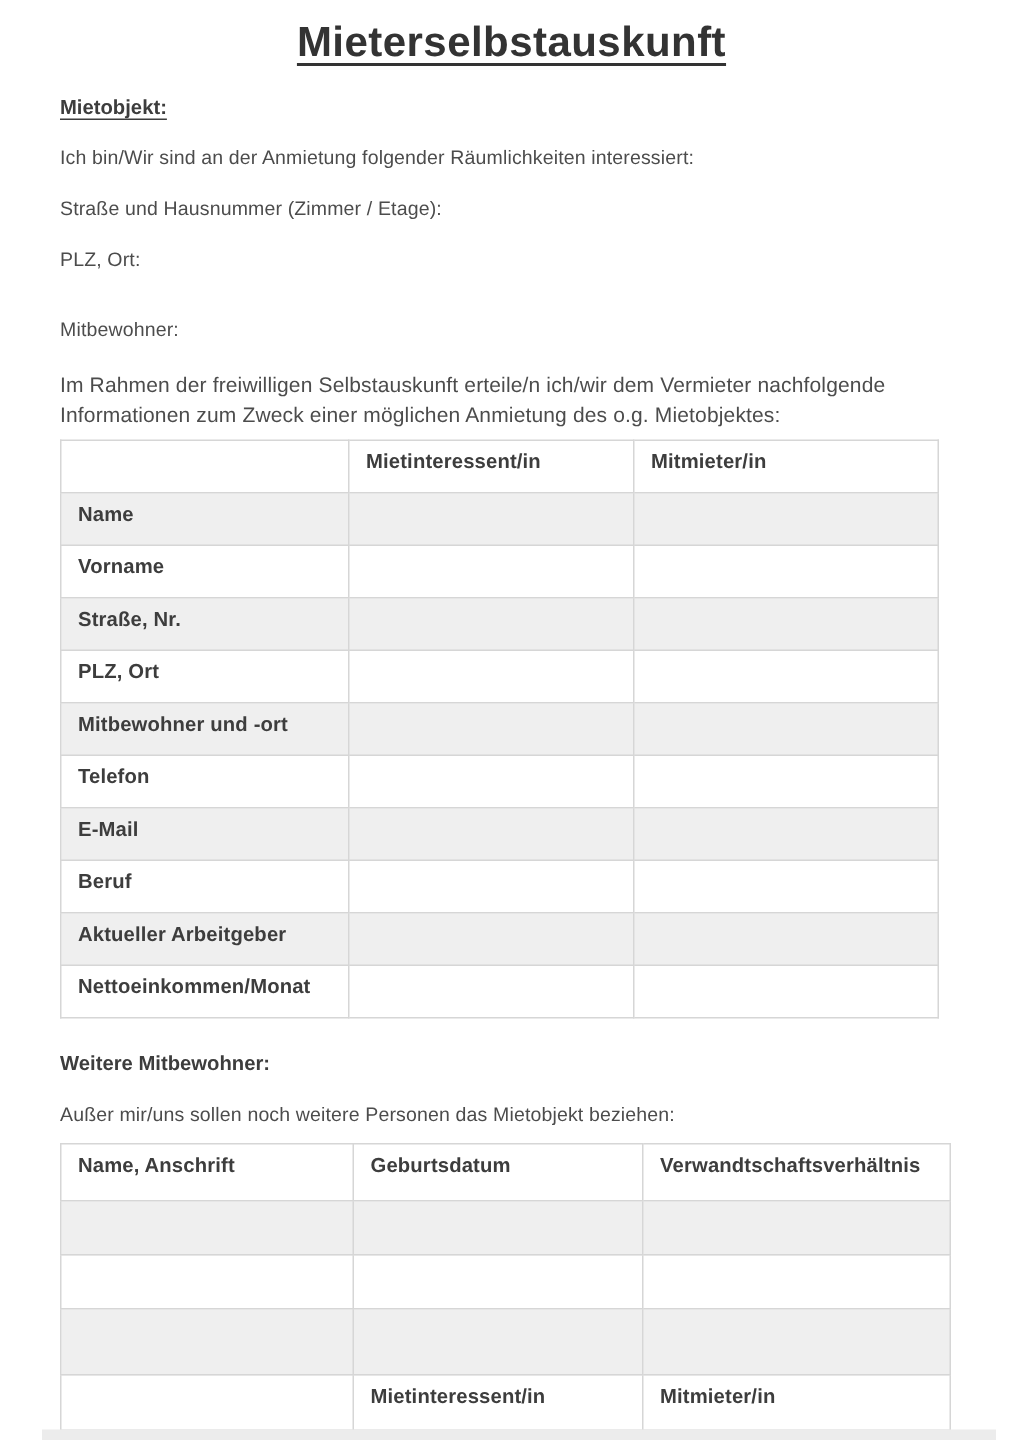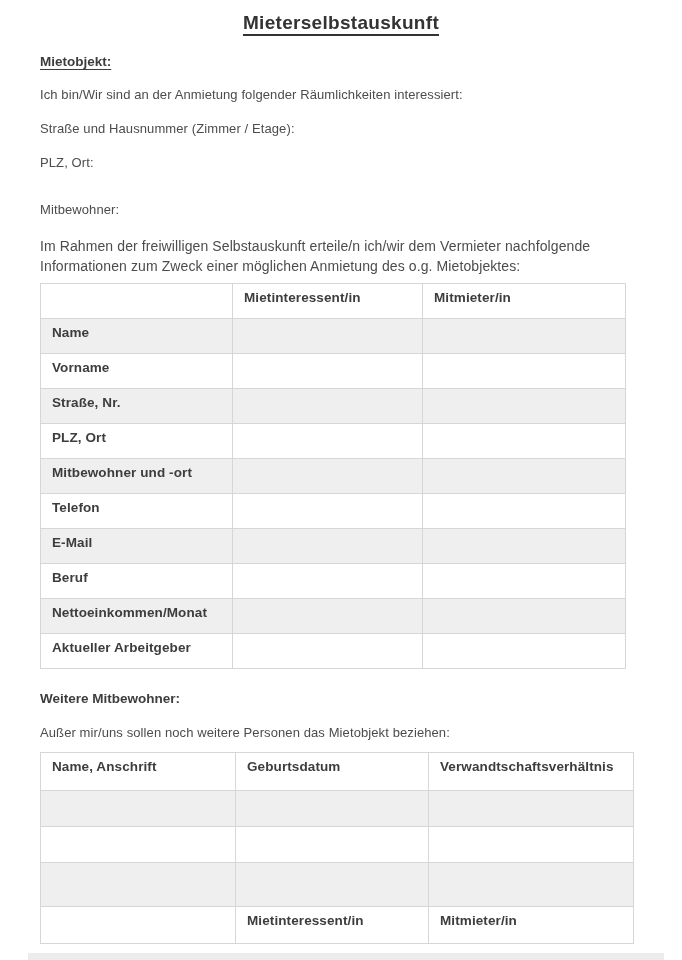--- a/index.html
+++ b/index.html
@@ -11,21 +11,21 @@
     overflow: hidden;
     font-family: "Liberation Sans", "DejaVu Sans", sans-serif;
     color: #4c4c4c;
     -webkit-font-smoothing: antialiased;
   }
   .page { position: absolute; inset: 0; }
 
   .doc-title {
     margin: 12px auto 0;
     width: fit-content;
-    font-size: 19px;
+    font-size: 28px;
     font-weight: 700;
     letter-spacing: 0.3px;
     color: #333333;
     text-decoration: underline;
     text-underline-offset: 5px;
     text-decoration-thickness: 1.5px;
   }
 
   .content { padding-left: 40px; }
 
@@ -172,26 +172,26 @@
           <td class="cell-label">E-Mail</td>
           <td></td>
           <td></td>
         </tr>
         <tr>
           <td class="cell-label">Beruf</td>
           <td></td>
           <td></td>
         </tr>
         <tr>
+          <td class="cell-label">Aktueller Arbeitgeber</td>
+          <td></td>
+          <td></td>
+        </tr>
+        <tr>
           <td class="cell-label">Nettoeinkommen/Monat</td>
-          <td></td>
-          <td></td>
-        </tr>
-        <tr>
-          <td class="cell-label">Aktueller Arbeitgeber</td>
           <td></td>
           <td></td>
         </tr>
       </tbody>
     </table>
 
     <div class="sec-heading no-underline mitbewohner-heading">Weitere Mitbewohner:</div>
 
     <div class="body-line mt16">Außer mir/uns sollen noch weitere Personen das Mietobjekt beziehen:</div>
 

